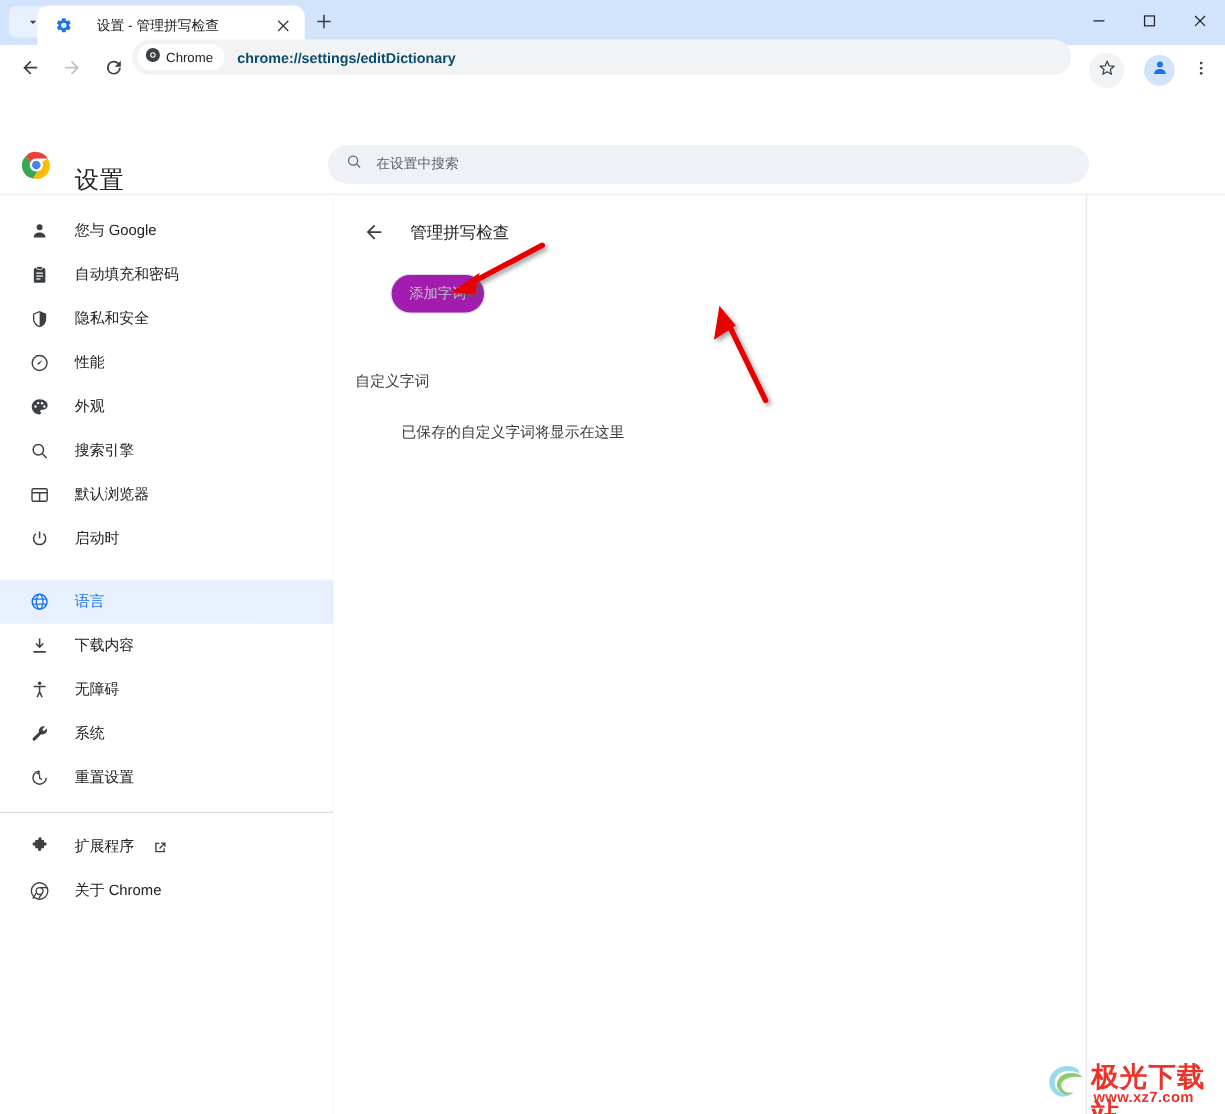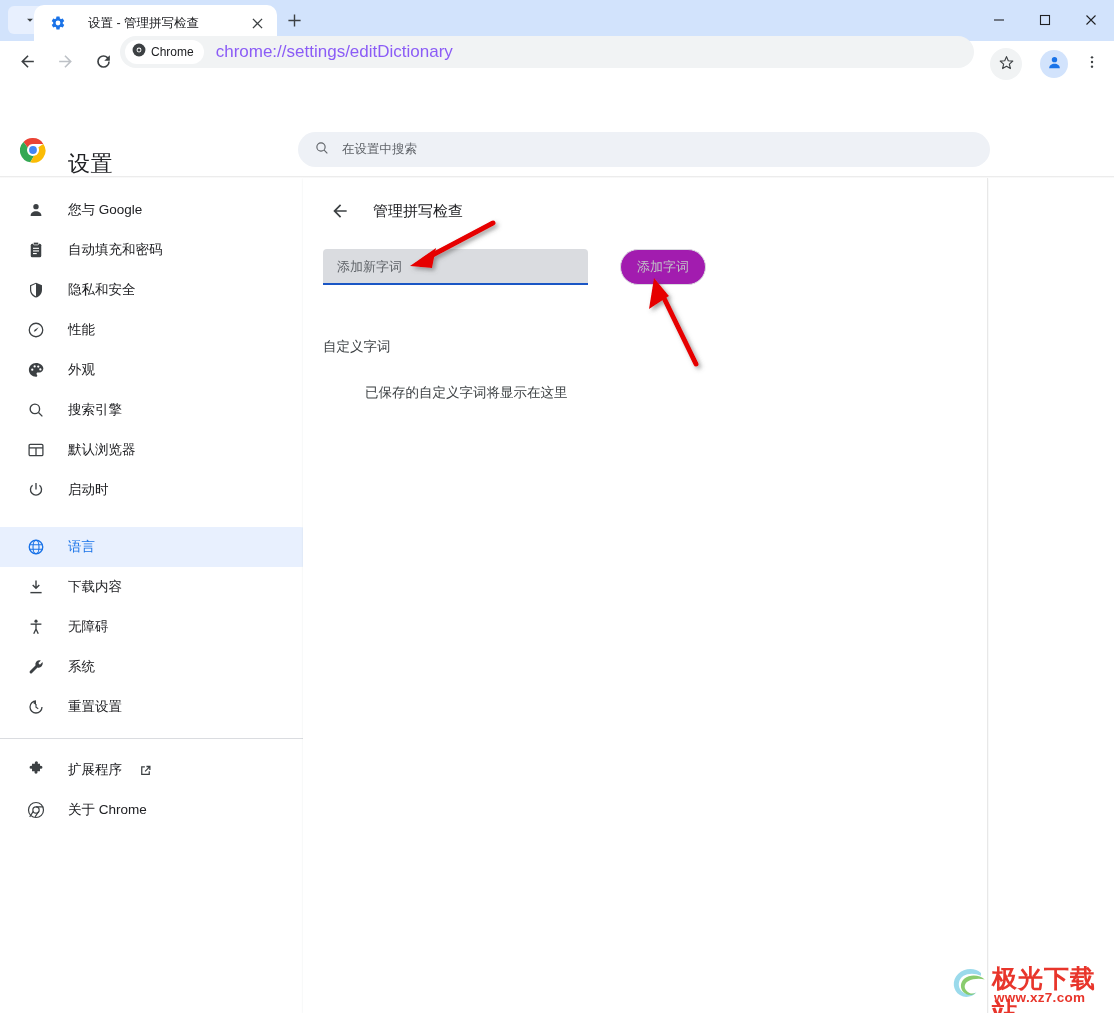--- a/index.html
+++ b/index.html
@@ -70,21 +70,21 @@
     background: #f1f3f4; border-radius: 16px;
     display: flex; align-items: center;
   }
   .chrome-chip {
     display: flex; align-items: center; gap: 5px;
     background: #ffffff; border-radius: 14px;
     height: 24px; padding: 0 10px 0 7px; margin-left: 5px;
     flex: 0 0 auto;
   }
   .chrome-chip-label { font-size: 12px; color: #202124; }
-  .omnibox-url { margin-left: 12px; font-size: 17px; color: #8b5cf6; white-space: nowrap; }
+  .omnibox-url { margin-left: 12px; font-size: 13px; color: #0c4a6e; white-space: nowrap; font-weight: bold; }
   .star-btn {
     position: absolute; left: 990px; top: 48px; width: 32px; height: 32px;
     border-radius: 50%; background: #f1f3f4;
     display: flex; align-items: center; justify-content: center; cursor: pointer;
   }
   .avatar-btn {
     position: absolute; left: 1040px; top: 50px; width: 28px; height: 28px;
     border-radius: 50%; background: #d2e3fc;
     display: flex; align-items: center; justify-content: center; cursor: pointer;
   }
@@ -534,21 +534,20 @@
       <span class="back-arrow">
         <svg width="20" height="20" viewBox="0 0 24 24">
             <path d="M20 11H7.8l5.6-5.6L12 4l-8 8 8 8 1.4-1.4L7.8 13H20z" fill="#3c4043"></path>
           </svg>
       </span>
       <span class="page-title">管理拼写检查</span>
     </div>
   </div>
 
   <div class="add-row">
-    <input class="word-input" type="text" placeholder="添加新字词" style="">
     <button class="add-btn">添加字词</button>
   </div>
 
   <div class="section-label">自定义字词</div>
   <div class="empty-text">已保存的自定义字词将显示在这里</div>
 
   <div class="right-gutter"></div>
 
   <svg class="arrow-layer" viewBox="0 0 1114 1013">
     <defs>

